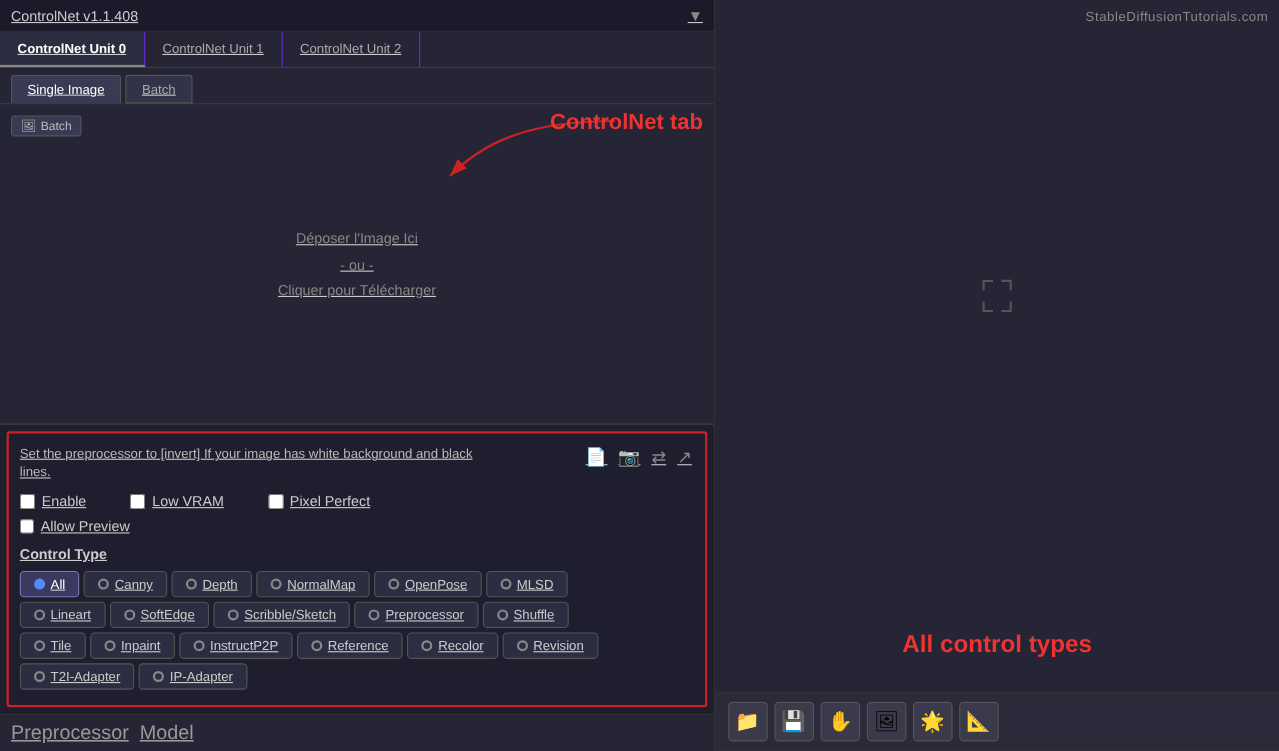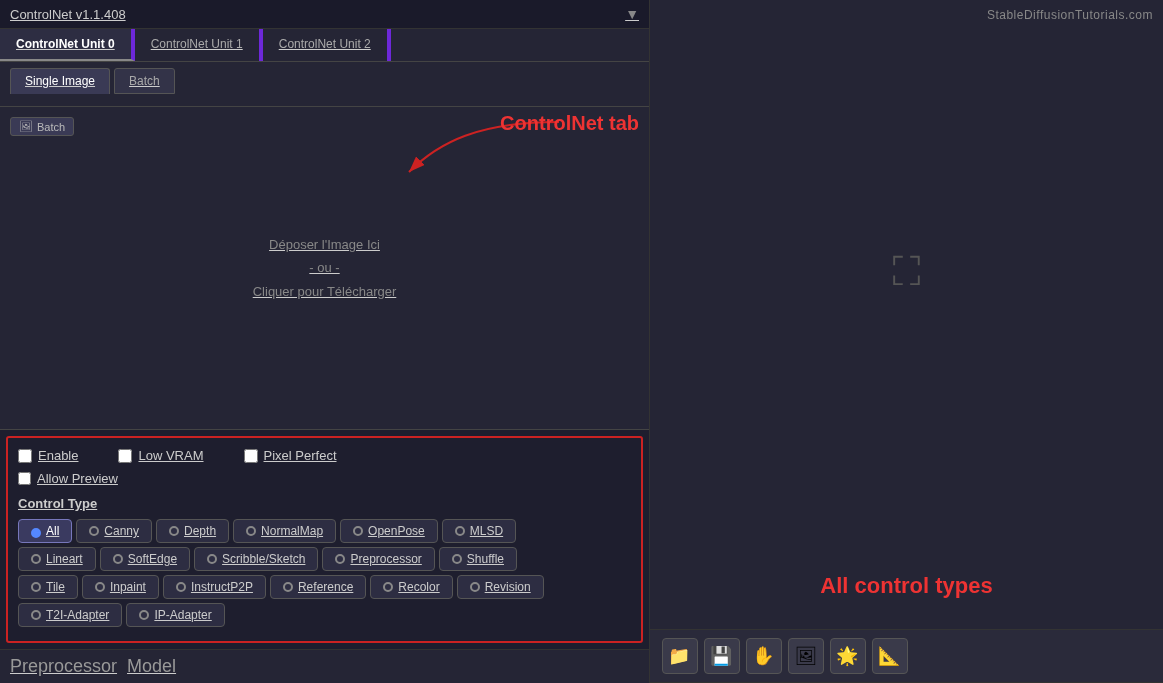--- a/index.html
+++ b/index.html
@@ -52,33 +52,33 @@
     .unit-tabs {
       display: flex;
       background: #252535;
       border-bottom: 1px solid #444;
     }
     .unit-tab {
       padding: 8px 16px;
       cursor: pointer;
       color: #aaa;
       font-size: 12px;
-      border-right: 4px solid #6d28d9;
+      border-right: 1px solid #6d28d9;
     }
     .unit-tab.active {
       background: #2d2d42;
       color: #fff;
       font-weight: bold;
       border-bottom: 2px solid #888;
     }
 
     
     .mode-tabs {
       display: flex;
-      padding: 6px 10px 12px;
+      padding: 6px 10px 0;
       background: #252535;
       border-bottom: 1px solid #444;
     }
     .mode-tab {
       padding: 5px 14px;
       cursor: pointer;
       color: #aaa;
       font-size: 12px;
       background: #333348;
       border: 1px solid #555;
@@ -210,21 +210,20 @@
       cursor: pointer;
       font-size: 12px;
       display: flex;
       align-items: center;
       gap: 5px;
     }
     .ctrl-btn.active {
       background: #3a3a60;
       border-color: #7777bb;
       color: #fff;
-      align-items: flex-end;
     }
     .ctrl-btn .radio-dot {
       width: 10px;
       height: 10px;
       border-radius: 50%;
       border: 2px solid #888;
       background: transparent;
       display: inline-block;
     }
     .ctrl-btn.active .radio-dot {
@@ -350,20 +349,29 @@
       </div>
       <div class="upload-text">
         <div>Déposer l'Image Ici</div>
         <div>- ou -</div>
         <div>Cliquer pour Télécharger</div>
       </div>
     </div>
 
     <div class="red-border-section">
 
+      <div class="info-row">
+        <span class="info-text">Set the preprocessor to [invert] If your image has white background and black lines.</span>
+        <div class="info-icons">
+          <button class="info-icon-btn">📄</button>
+          <button class="info-icon-btn">📷</button>
+          <button class="info-icon-btn">⇄</button>
+          <button class="info-icon-btn">↗</button>
+        </div>
+      </div>
 
       <div class="checkboxes-row">
         <label class="checkbox-item">
           <input type="checkbox" style="">
           <span>Enable</span>
         </label>
         <label class="checkbox-item">
           <input type="checkbox" style="">
           <span>Low VRAM</span>
         </label>

